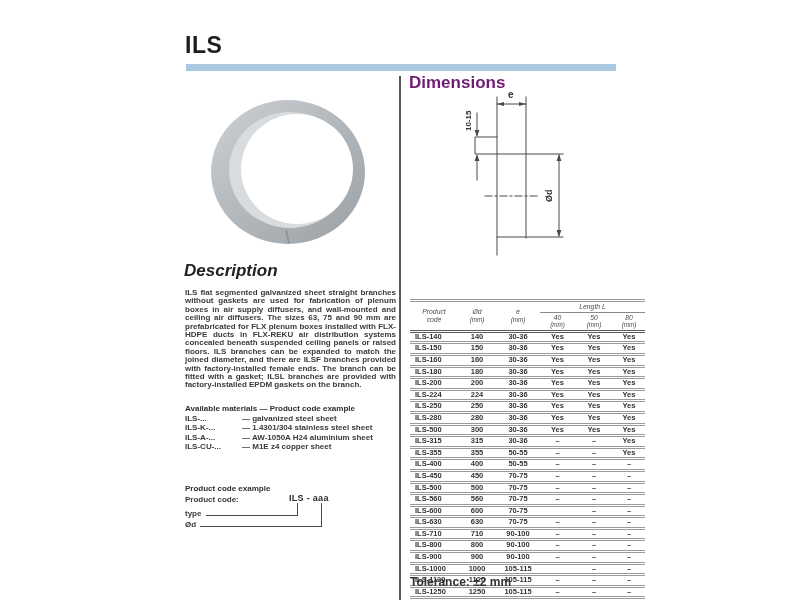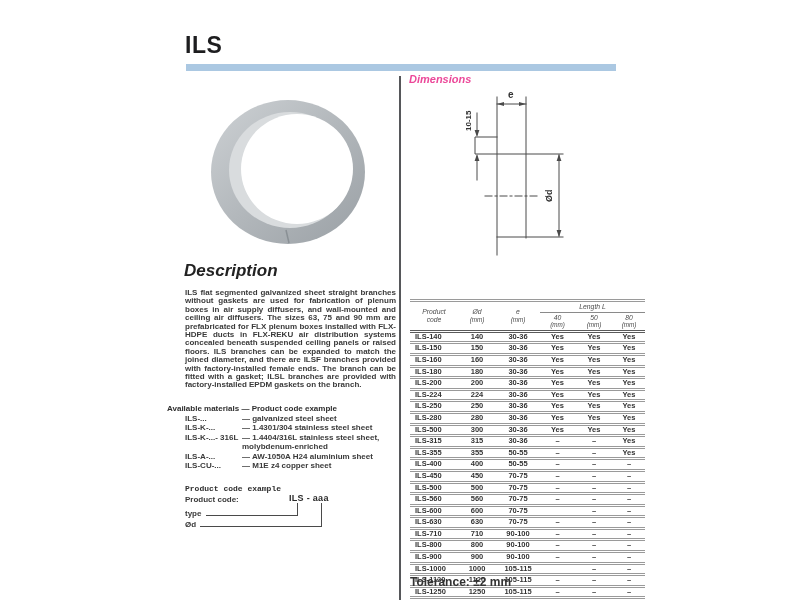--- a/index.html
+++ b/index.html
@@ -14,37 +14,37 @@
   .blue-band { position:absolute; left:186px; top:64px; width:430px; height:7px; background:#abc8e2; }
   .vdivider { position:absolute; left:399px; top:76px; width:2px; height:524px; background:#56575a; }
 
   
   .ring-wrap { position:absolute; left:202px; top:96px; }
   .desc-heading { position:absolute; left:184px; top:261px; font-size:17px; font-weight:700; font-style:italic; color:#222; }
   .desc-body {
     position:absolute; left:185px; top:289px; width:211px;
     font-size:8px; line-height:8.4px; text-align:justify; color:#3a3a3a; font-weight:600;
   }
-  .mat-heading { position:absolute; left:167px; top:404px; font-size:8px; font-weight:700; color:#2e2e2e; }
+  .mat-heading { position:absolute; left:185px; top:404px; font-size:8px; font-weight:700; color:#2e2e2e; }
   .mat-list { position:absolute; left:185px; top:414px; width:212px; font-size:8px; line-height:9.4px; color:#3a3a3a; font-weight:600; }
   .mat-item { display:flex; }
   .mat-code { width:57px; flex:none; }
   .mat-desc { flex:1; }
-  .pce-heading { position:absolute; left:185px; top:484px; font-size:8px; font-weight:700; color:#2e2e2e;font-family:Liberation Mono, monospace; }
+  .pce-heading { position:absolute; left:185px; top:484px; font-size:8px; font-weight:700; color:#2e2e2e; }
   .pce-label { position:absolute; left:185px; top:495px; font-size:8px; font-weight:600; color:#3a3a3a; }
   .pce-code { position:absolute; left:289px; top:493px; font-size:9px; font-weight:800; color:#2b2b2b; letter-spacing:0.3px; }
   .callout-type { position:absolute; left:206px; top:503px; width:92px; height:13px;
     border-right:1px solid #4a4a4a; border-bottom:1px solid #4a4a4a; }
   .callout-od { position:absolute; left:200px; top:503px; width:122px; height:24px;
     border-right:1px solid #4a4a4a; border-bottom:1px solid #4a4a4a; }
   .callout-label-type { position:absolute; left:185px; top:509px; font-size:8px; font-weight:600; color:#3a3a3a; }
   .callout-label-od { position:absolute; left:185px; top:520px; font-size:8px; font-weight:600; color:#3a3a3a; }
 
   
-  .dim-heading { position:absolute; left:409px; top:73px; font-size:11px; font-weight:700; font-style:italic; color:#ec4899; }
+  .dim-heading { position:absolute; left:409px; top:73px; font-size:17px; font-weight:700; color:#701a75; }
   .drawing { position:absolute; left:440px; top:85px; }
 
   .dim-table { position:absolute; left:410px; top:271px; width:235px; border-collapse:collapse;
     border-top:3px double #9a9a9a;margin-top:28px; }
   .dim-table thead { border-bottom:3px double #5a5a5a; }
   .dim-table th { font-size:6.8px; font-weight:400; font-style:italic; color:#4c4c4c; line-height:7.6px;
     vertical-align:middle; padding:1px 0; text-align:center; }
   .dim-table th .unit { font-size:6.3px; }
   .c-code { width:48px; }
   .c-code div.wrapword { width:32px; margin:0 auto; }
@@ -91,24 +91,20 @@
   <div class="mat-list">
       <div class="mat-item">
         <span class="mat-code">ILS-...</span>
         <span class="mat-desc">— galvanized steel sheet</span>
       </div>
       <div class="mat-item">
         <span class="mat-code">ILS-K-...</span>
         <span class="mat-desc">— 1.4301/304 stainless steel sheet</span>
       </div>
       <div class="mat-item">
-        <span class="mat-code">ILS-K-...- 316L</span>
-        <span class="mat-desc">— 1.4404/316L stainless steel sheet, molybdenum-enriched</span>
-      </div>
-      <div class="mat-item">
         <span class="mat-code">ILS-A-...</span>
         <span class="mat-desc">— AW-1050A H24 aluminium sheet</span>
       </div>
       <div class="mat-item">
         <span class="mat-code">ILS-CU-...</span>
         <span class="mat-desc">— M1E z4 copper sheet</span>
       </div>
     </div>
 
   <div class="pce-heading">Product code example</div>

